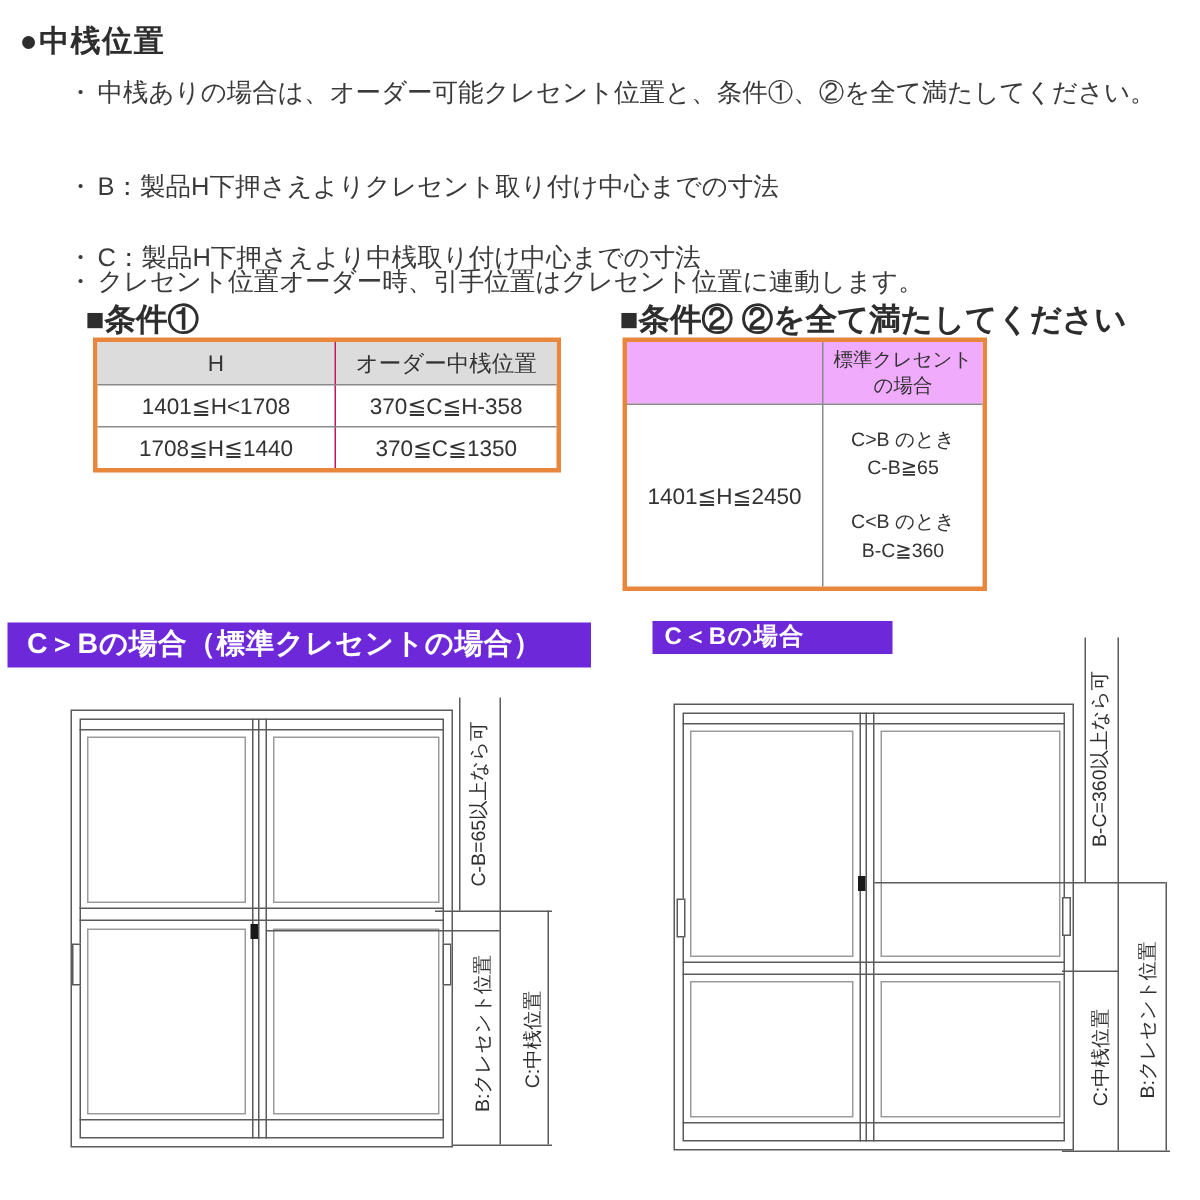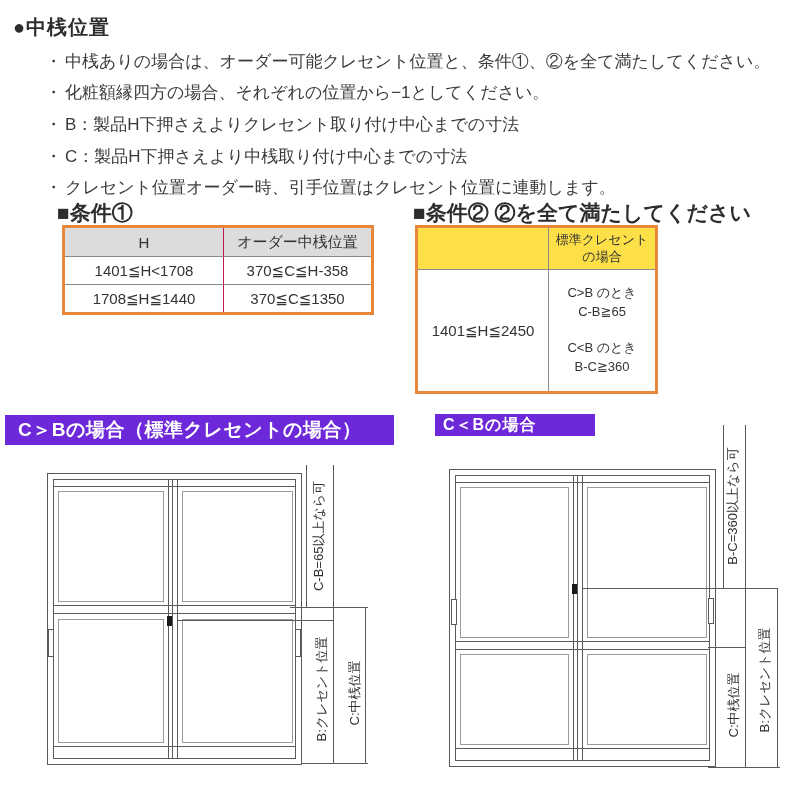--- a/index.html
+++ b/index.html
@@ -6,40 +6,40 @@
   body{
     width:800px;height:800px;background:#ffffff;position:relative;overflow:hidden;
     font-family:"Liberation Sans",sans-serif;color:#333;
   }
   #page{position:absolute;inset:0;}
 
   
   #sec-title{position:absolute;left:13px;top:14px;font-size:20px;font-weight:bold;color:#2d2d2d;letter-spacing:1px;white-space:nowrap;}
   .bullet{position:absolute;left:45px;font-size:17px;color:#3a3a3a;white-space:nowrap;}
   .bullet .bm{margin-right:3px;}
-  #b1{top:50px}#b2{top:81px}#b3{top:113px}#b4{top:145px}#b5{top:176px}
+  #b1{top:50px}#b2{top:81px}#b3{top:113px}#b4{top:160px}#b5{top:176px}
 
   
   .cond-h{position:absolute;font-size:21px;font-weight:bold;color:#2d2d2d;white-space:nowrap;}
   #c1h{left:57px;top:199px;}
   #c2h{left:413px;top:199px;}
 
   
   .t1{position:absolute;left:62px;top:225px;width:306px;height:84px;border:3px solid #E8873C;background:#fff;
       display:grid;grid-template-columns:158px 1fr;grid-template-rows:1fr 1fr 1fr;font-size:15px;box-sizing:content-box;}
   .t1 > div{display:flex;align-items:center;justify-content:center;}
   .t1 .hd{background:#DCDCDC;}
   .t1 .c2{border-left:1px solid #be185d;}
   .t1 .r1,.t1 .r2{border-top:1px solid #8a8a8a;}
 
   
   .t2{position:absolute;left:415px;top:225px;width:237px;height:163px;border:3px solid #E8873C;background:#fff;
       display:grid;grid-template-columns:130px 1fr;grid-template-rows:41px 1fr;font-size:15px;}
   .t2 > div{display:flex;align-items:center;justify-content:center;}
-  .t2 .hd{background:#fde047;}
+  .t2 .hd{background:#f0abfc;}
   .t2 .c2{border-left:1px solid #8a8a8a;}
   .t2 .bd{border-top:1px solid #8a8a8a;}
   .t2 .h2txt{font-size:13px;line-height:1.25;text-align:center;padding:2px;}
   .t2 .cases{flex-direction:column;gap:17px;font-size:13px;line-height:1.45;text-align:center;}
 
   
   #diag{position:absolute;left:0;top:412px;width:800px;height:388px;}
   .bar{position:absolute;background:#6d28d9;color:#ffffff;font-weight:bold;box-sizing:border-box;white-space:nowrap;}
   #barL{left:5px;top:3px;width:389px;height:30px;font-size:19px;line-height:30px;padding-left:13px;letter-spacing:.5px;}
   #barR{left:435px;top:2px;width:160px;height:22px;font-size:16px;line-height:22px;padding-left:8px;letter-spacing:1px;}
@@ -99,21 +99,20 @@
   #labBR{left:765px;top:268px;}
 </style>
 </head>
 <body>
 
 <div id="page">
 
   <div id="sec-title"><span>●</span><span>中桟位置</span></div>
 
   <div class="bullet" id="b1"><span class="bm">・</span><span>中桟ありの場合は、オーダー可能クレセント位置と、条件①、②を全て満たしてください。</span></div>
-  <div class="bullet" id="b2"><span class="bm">・</span><span>化粧額縁四方の場合、それぞれの位置から−1としてください。</span></div>
   <div class="bullet" id="b3"><span class="bm">・</span><span>B：製品H下押さえよりクレセント取り付け中心までの寸法</span></div>
   <div class="bullet" id="b4"><span class="bm">・</span><span>C：製品H下押さえより中桟取り付け中心までの寸法</span></div>
   <div class="bullet" id="b5"><span class="bm">・</span><span>クレセント位置オーダー時、引手位置はクレセント位置に連動します。</span></div>
 
   <div class="cond-h" id="c1h"><span>■</span><span>条件①</span></div>
 
   <div class="t1">
     <div class="hd c1">H</div>
     <div class="hd c2">オーダー中桟位置</div>
     <div class="r1 c1">1401≦H&lt;1708</div>

